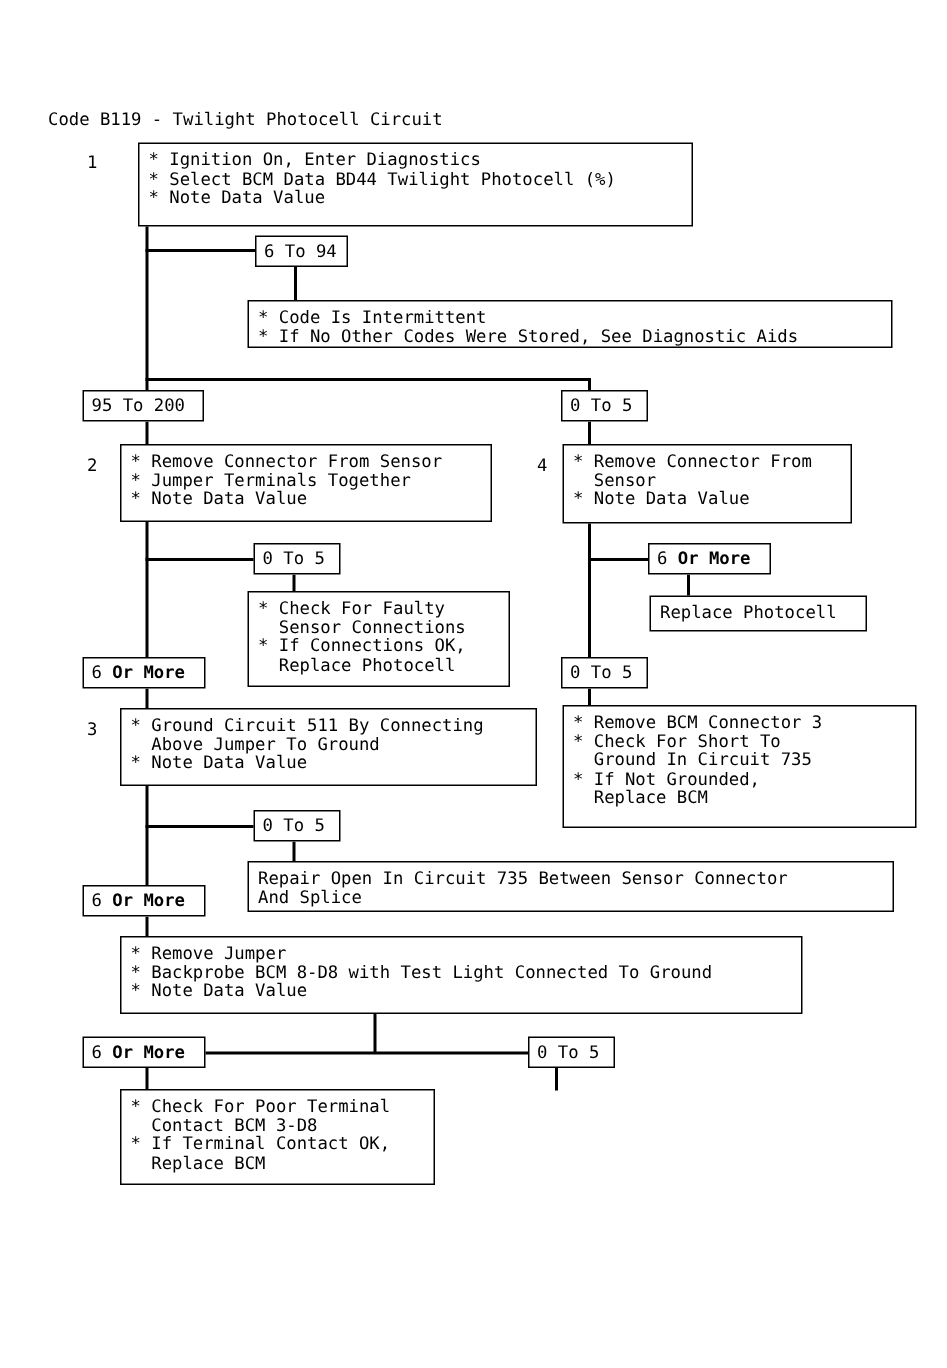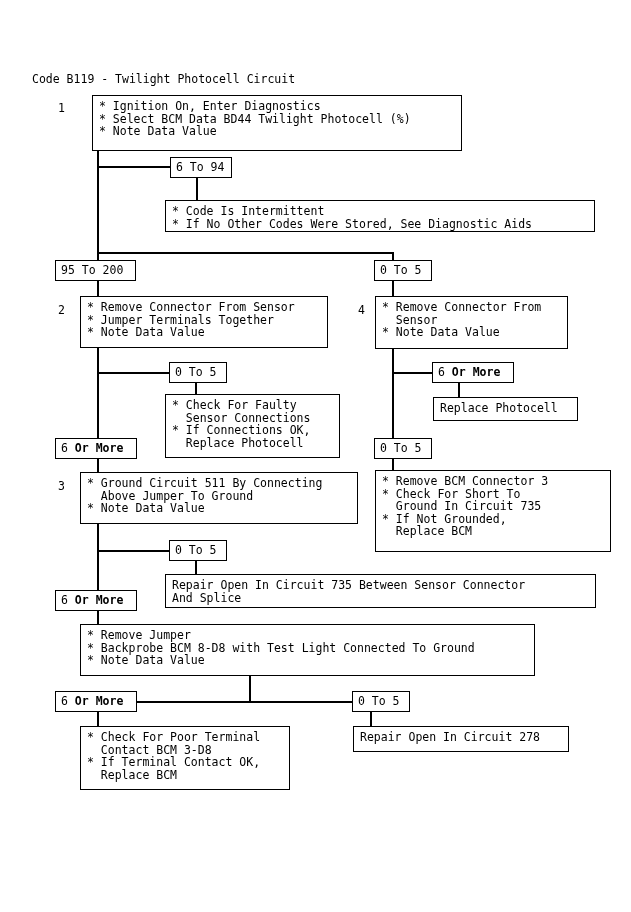--- a/index.html
+++ b/index.html
@@ -158,16 +158,15 @@
   <div class="tag" style="left:55px; top:691px; width:82px; height:21px;"><span>6 </span><b>Or More</b></div>
   <div class="tag" style="left:352px; top:691px; width:58px; height:21px;">0 To 5</div>
 
   <div class="ln vln" style="left:97px; top:712px; height:15px;"></div>
   <div class="box" style="left:80px; top:726px; width:210px; height:64px;">* Check For Poor Terminal
   Contact BCM 3-D8
 * If Terminal Contact OK,
   Replace BCM</div>
 
   <div class="ln vln" style="left:370px; top:712px; height:15px;"></div>
-  <div class="box" style="left:353px; top:726px; width:216px; height:26px;">Repair Open In Circuit 278</div>
 
 
 </div>
 
 </body></html>

